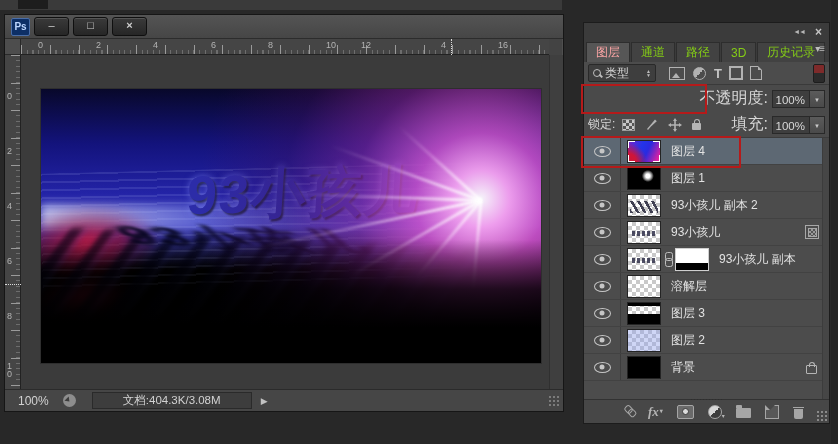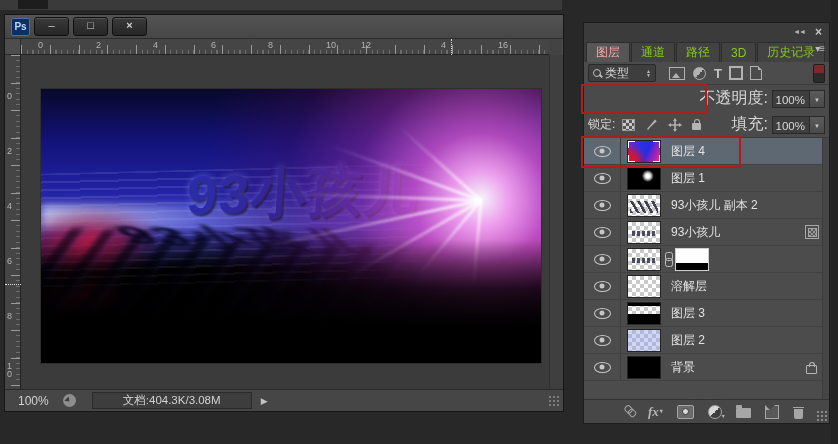--- a/index.html
+++ b/index.html
@@ -370,20 +370,21 @@
       <span class="lname">93小孩儿</span>
       <span class="copy-badge"></span>
     </div>
     <div class="lrow">
       <div class="eye-cell">
           <span class="eye"></span>
         </div>
       <div class="thumb checker t-tinytext"></div>
       <span class="chain"></span>
       <div class="thumb t-mask" style="margin-left:0"></div>
+      <span class="lname">93小孩儿 副本</span>
     </div>
     <div class="lrow">
       <div class="eye-cell">
           <span class="eye"></span>
         </div>
       <div class="thumb checker"></div>
       <span class="lname">溶解层</span>
     </div>
     <div class="lrow">
       <div class="eye-cell">

